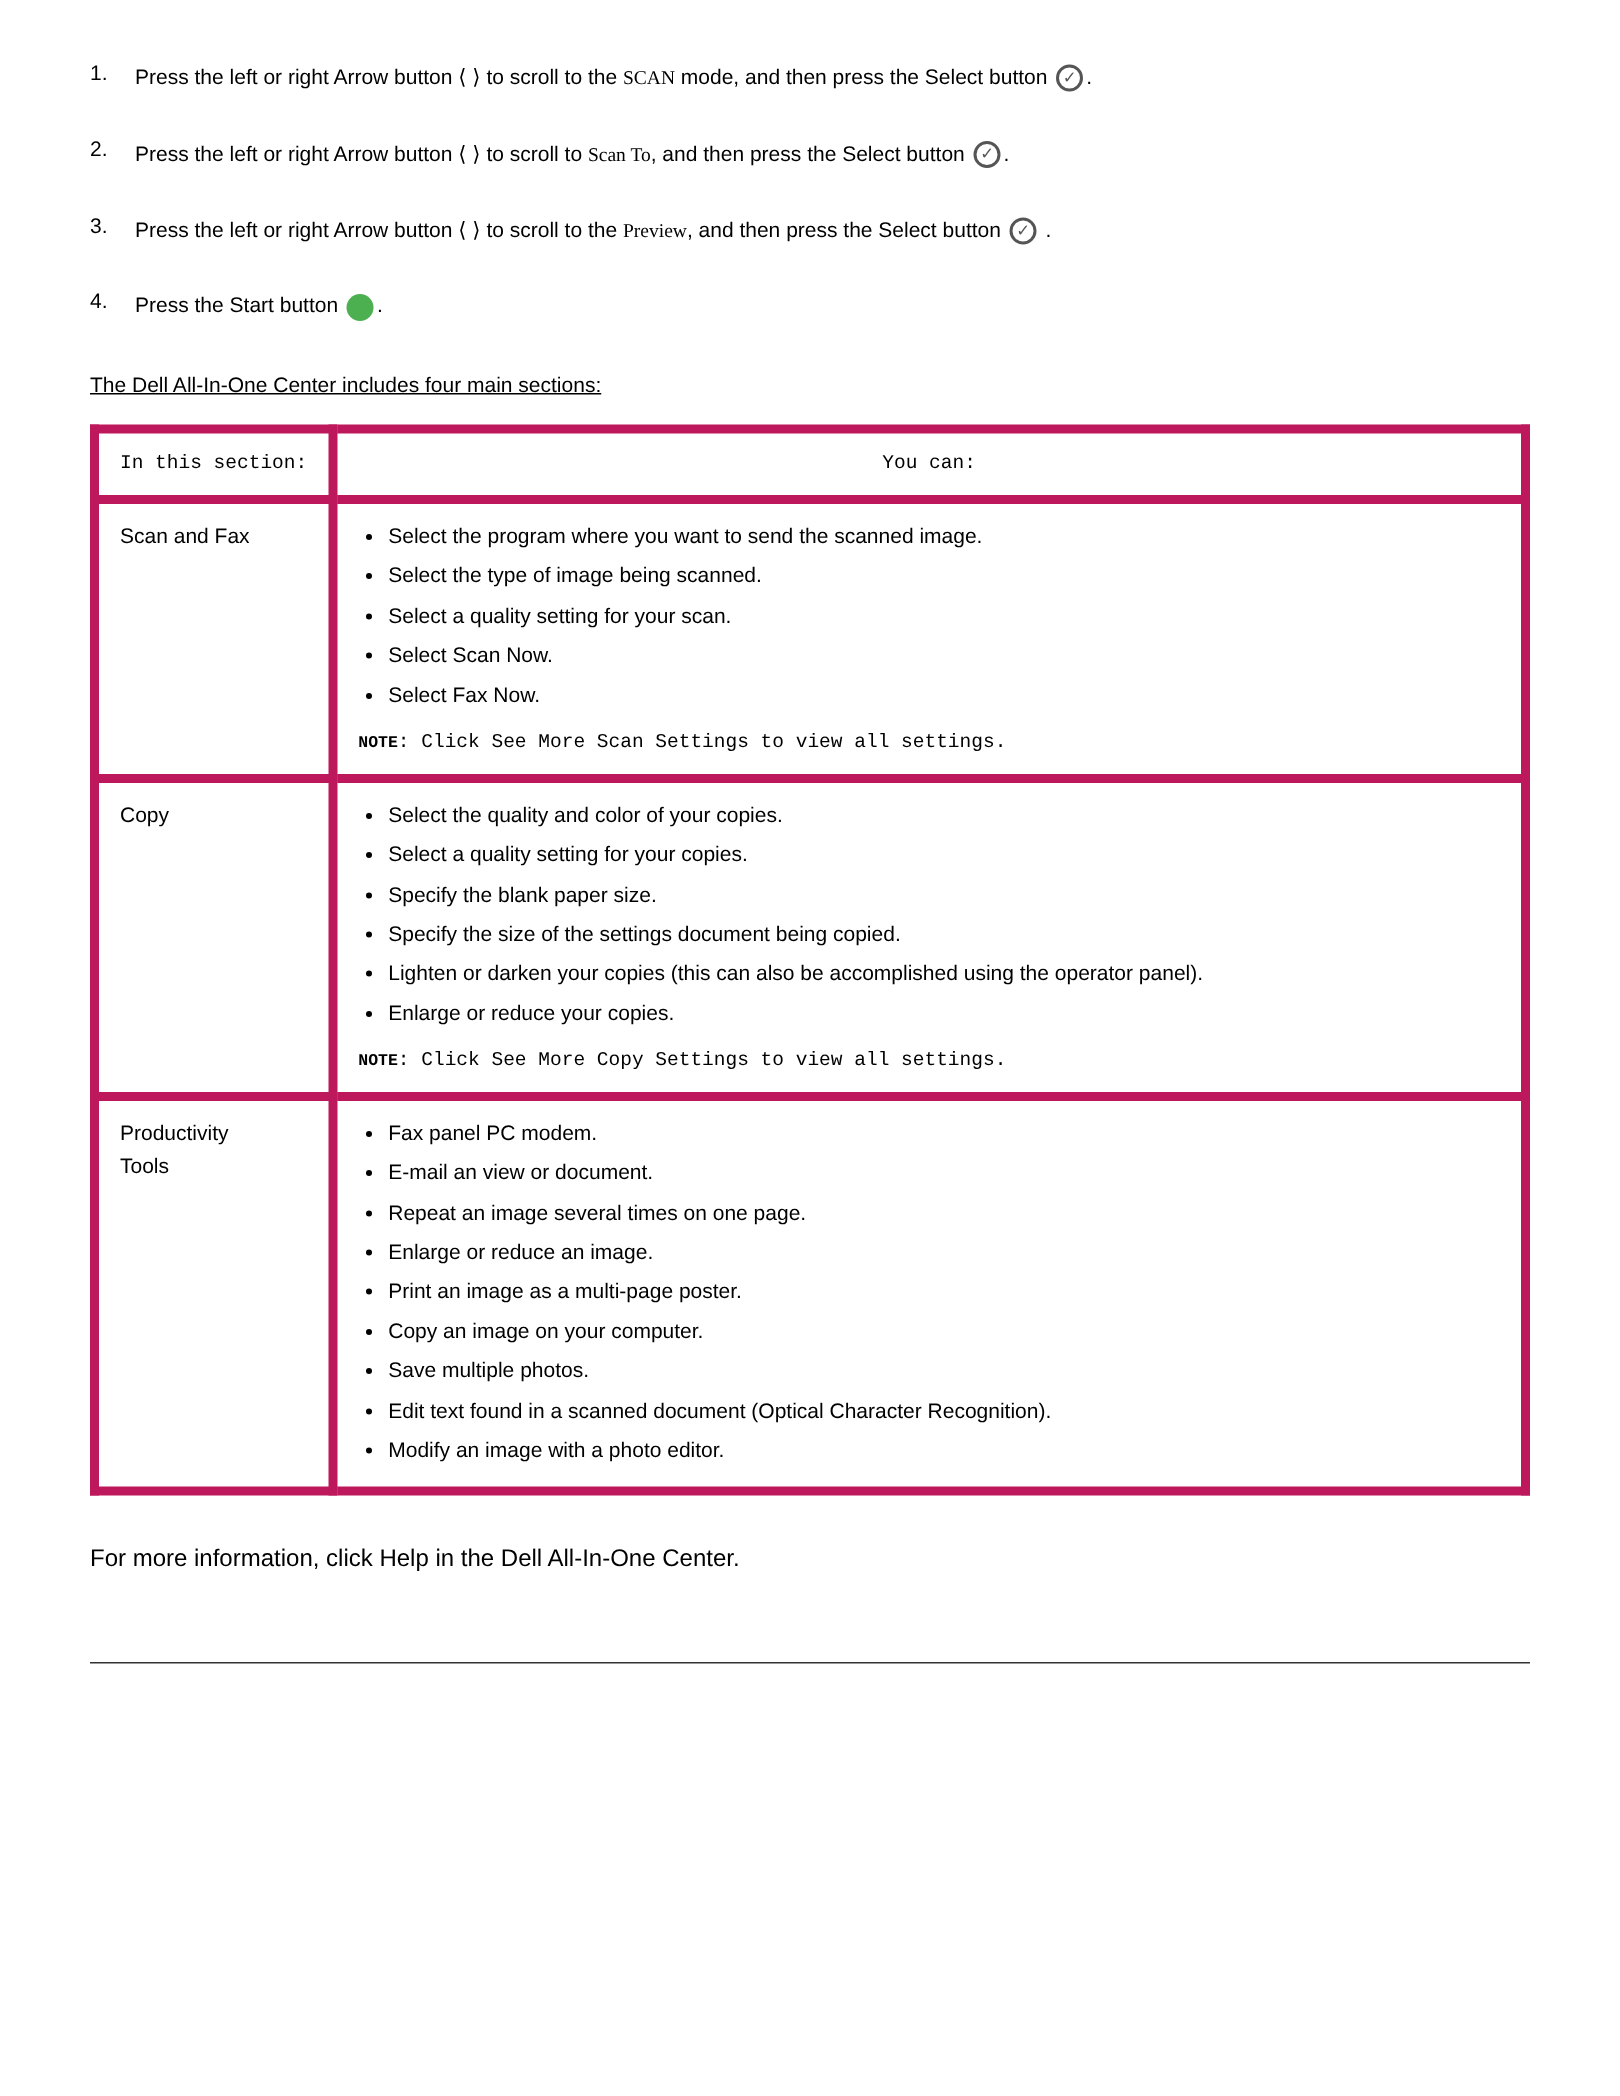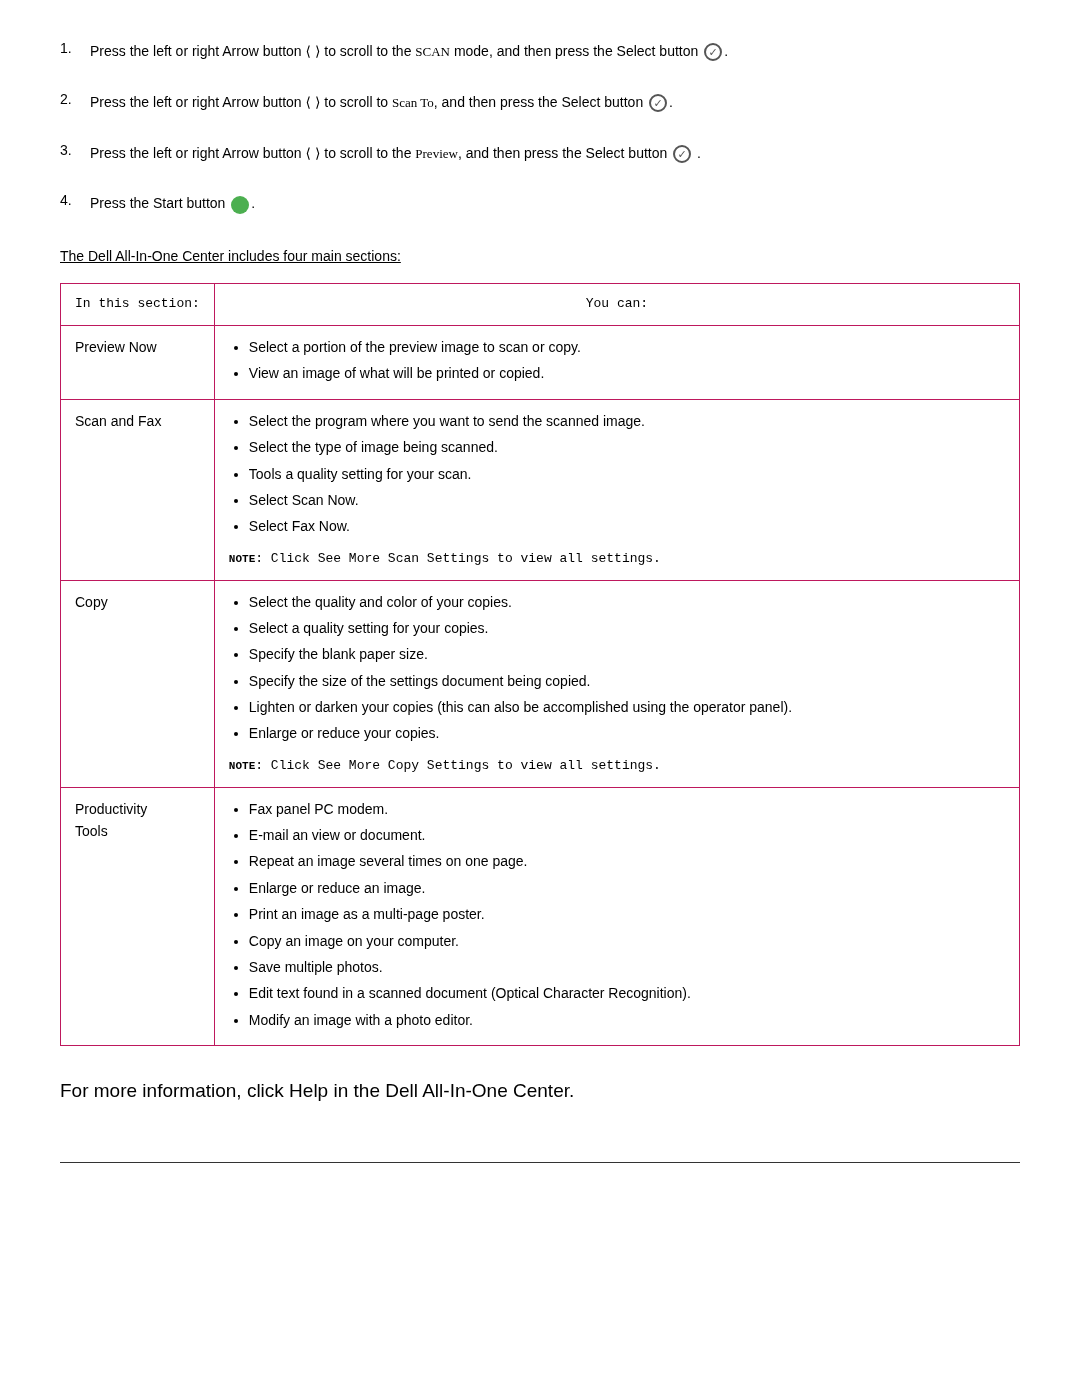--- a/index.html
+++ b/index.html
@@ -78,21 +78,21 @@
       text-decoration: underline;
     }
 
     table {
       border-collapse: collapse;
       width: 100%;
       margin-bottom: 30px;
     }
 
     table th, table td {
-      border: 1px solid #be185d;
+      border: 6px solid #be185d;
       padding: 10px 14px;
       vertical-align: top;
       font-size: 14px;
       line-height: 1.6;
     }
 
     table thead th {
       font-family: 'Courier New', monospace;
       font-size: 13px;
       font-weight: normal;
@@ -124,21 +124,21 @@
       font-weight: bold;
       font-size: 11px;
     }
 
     .note-text .note-body {
       font-family: 'Courier New', monospace;
       font-size: 13px;
     }
 
     .footer-text {
-      font-size: 19px;
+      font-size: 16px;
       margin-bottom: 55px;
       line-height: 1.6;
     }
 
     .divider {
       border: none;
       border-top: 1px solid #333;
       margin-top: 20px;
     }
   </style>
@@ -185,37 +185,28 @@
 
 <table>
   <thead>
     <tr>
       <th class="section-name-cell">In this section:</th>
       <th>You can:</th>
     </tr>
   </thead>
   <tbody>
 
-    <tr>
-      <td class="section-name-cell">Preview Now</td>
-      <td class="you-can-cell">
-        <ul>
-          <li>Select a portion of the preview image to scan or copy.</li>
-          <li>View an image of what will be printed or copied.</li>
-        </ul>
-      </td>
-    </tr>
 
     <tr>
       <td class="section-name-cell">Scan and Fax</td>
       <td class="you-can-cell">
         <ul>
           <li>Select the program where you want to send the scanned image.</li>
           <li>Select the type of image being scanned.</li>
-          <li>Tools a quality setting for your scan.</li>
+          <li>Select a quality setting for your scan.</li>
           <li>Select Scan Now.</li>
           <li>Select Fax Now.</li>
         </ul>
         <div class="note-text">
           <span class="note-label">NOTE</span><span class="note-body">: Click See More Scan Settings to view all settings.</span>
         </div>
       </td>
     </tr>
 
     <tr>

